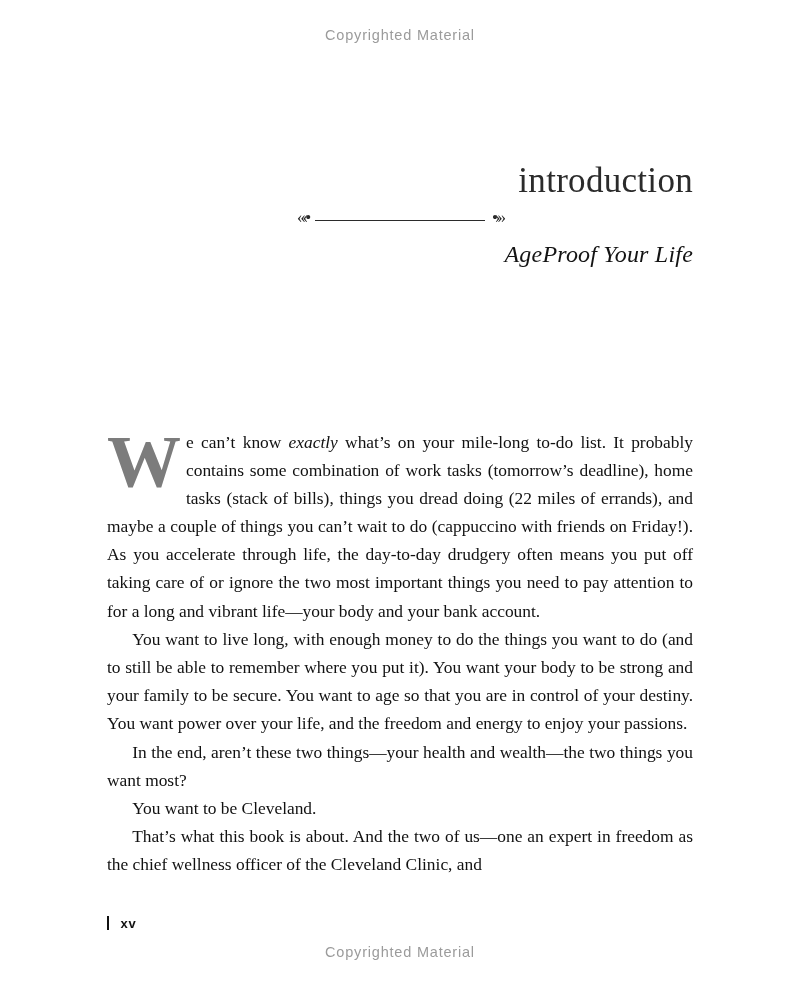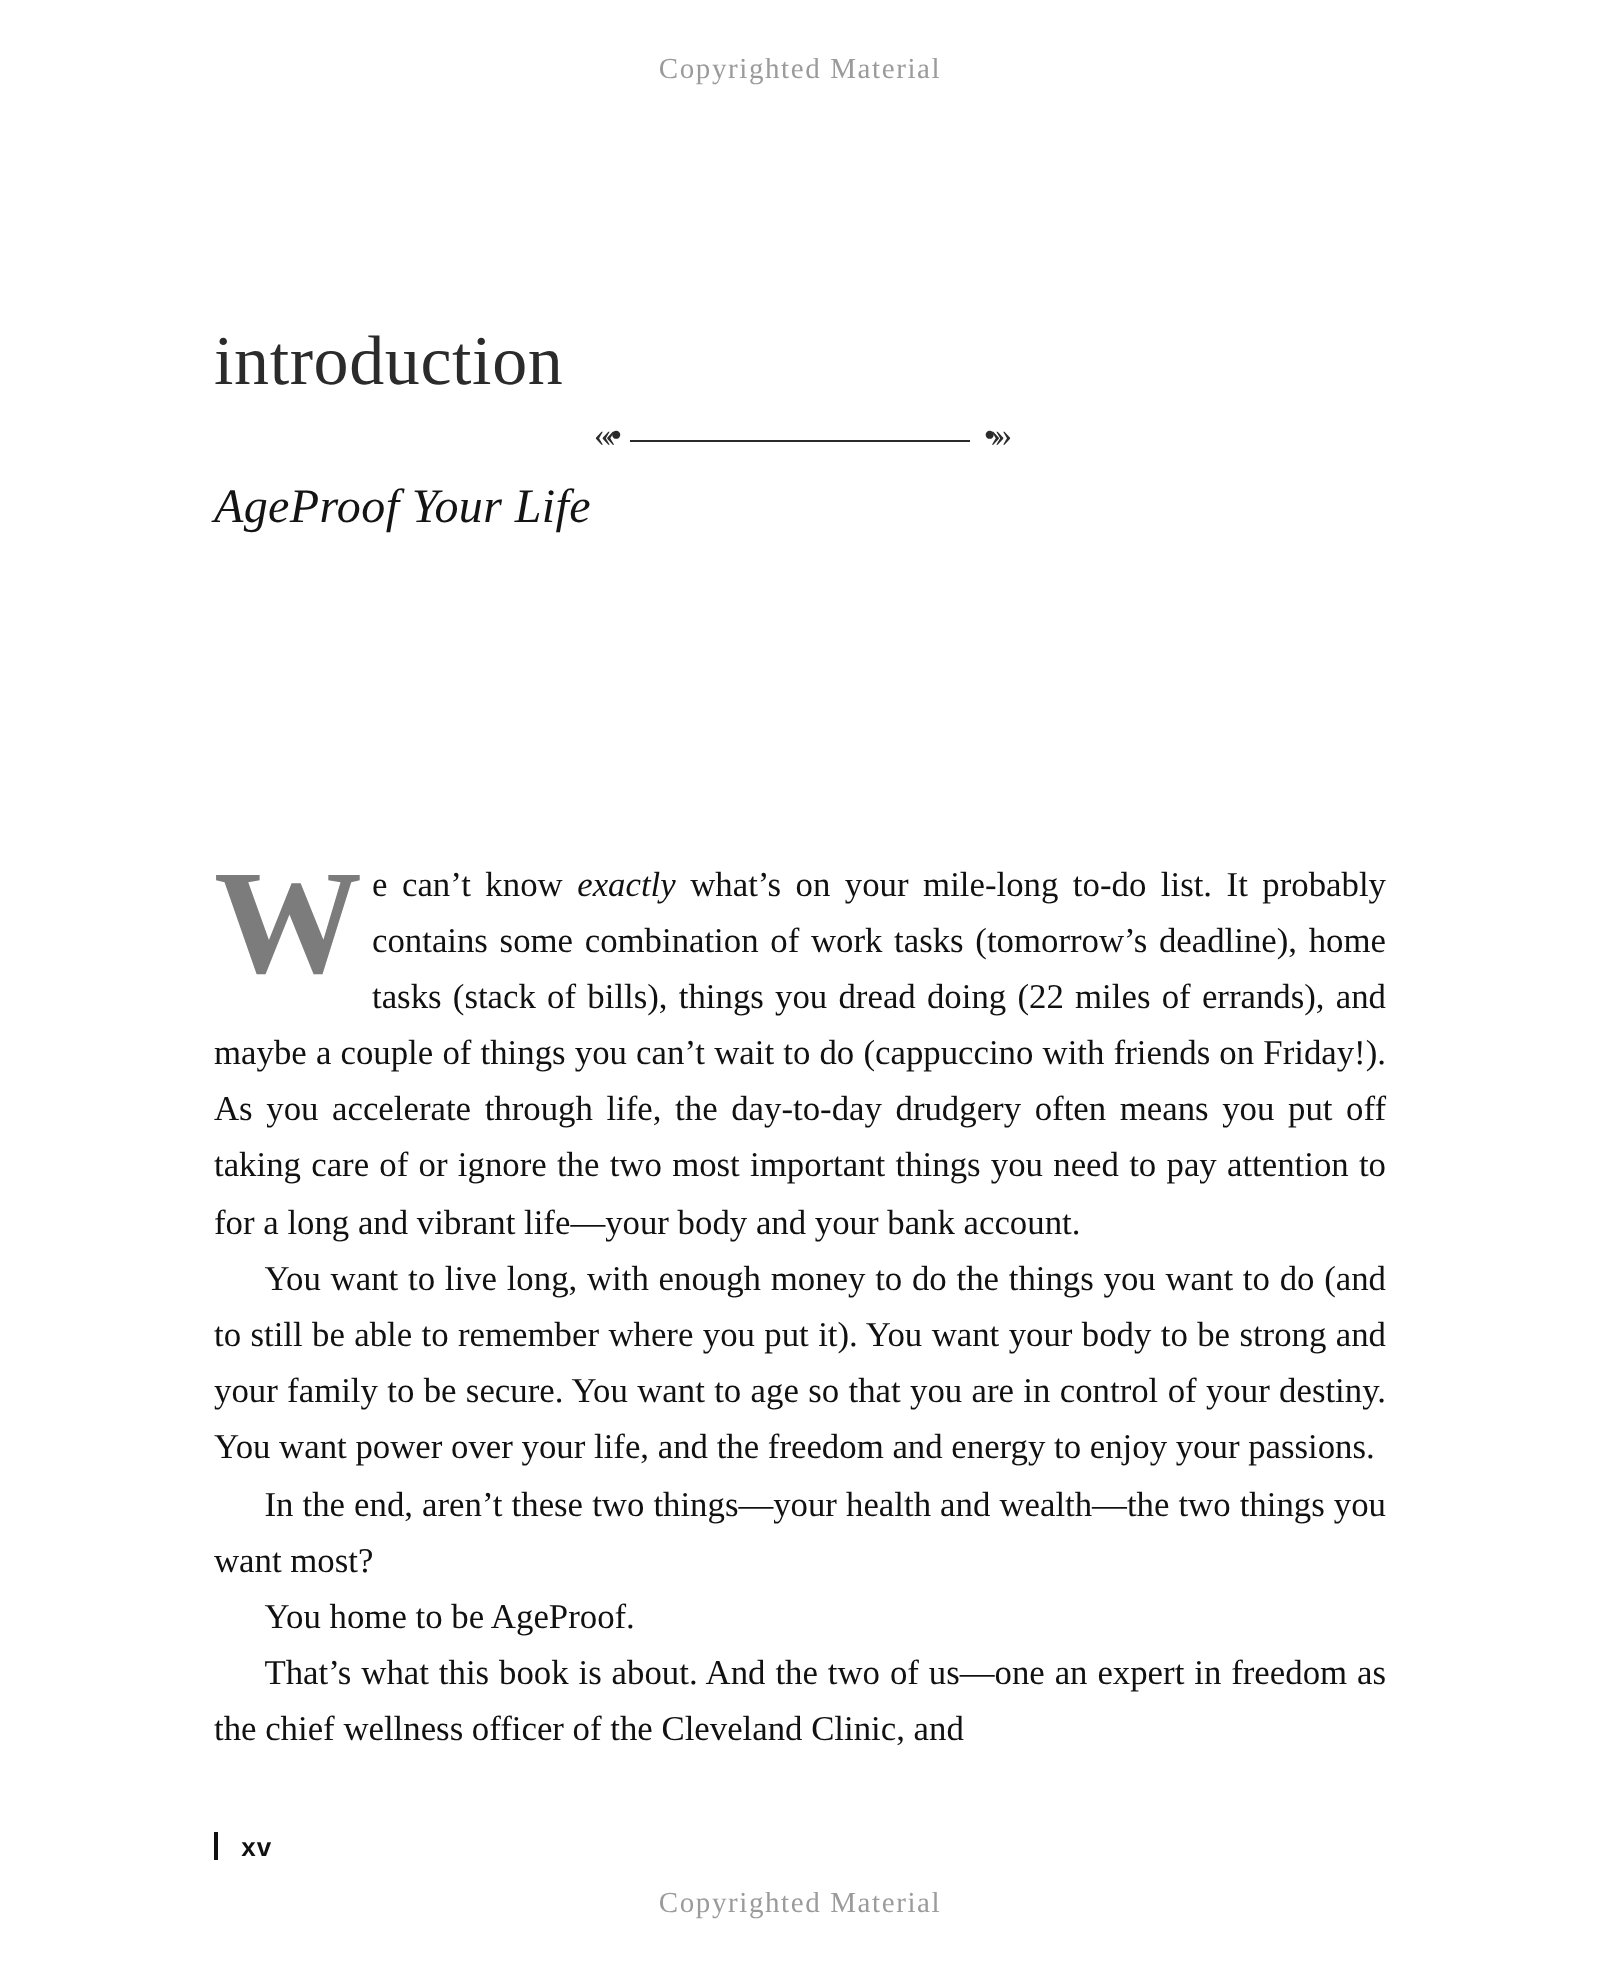--- a/index.html
+++ b/index.html
@@ -14,39 +14,39 @@
     font-family: "Liberation Serif", serif;
     color: #1a1a1a;
     overflow: hidden;
   }
 
   .watermark {
     position: absolute;
     left: 0;
     width: 800px;
     text-align: center;
-    font-family: Liberation Serif, serif;
+    font-family: Liberation Sans, sans-serif;
     font-size: 14.5px;
     letter-spacing: 0.8px;
     color: #9b9b9b;
   }
   .watermark-top { top: 27px; }
   .watermark-bottom { top: 944px; }
 
   .page {
     position: absolute;
     left: 107px;
     top: 0;
     width: 586px;
     height: 987px;
   }
 
   .chapter-head {
     margin-top: 162px;
-    text-align: left;
+    text-align: right;
   }
   .chapter-title {
     font-family: "Liberation Serif", serif;
     font-size: 35px;
     font-weight: 400;
     color: #2b2b2b;
     letter-spacing: 0.3px;
     line-height: 1.1;
   }
 
@@ -151,21 +151,21 @@
       <span class="right-glyph">•›»</span>
     </div>
 
     <div class="chapter-subtitle">AgeProof Your Life</div>
   </div>
 
   <div class="body-copy">
     <p class="first"><span class="dropcap">W</span><span>e can’t know </span><em class="ital">exactly</em><span> what’s on your mile-long to-do list. It probably contains some combination of work tasks (tomorrow’s deadline), home tasks (stack of bills), things you dread doing (22 miles of errands), and maybe a couple of things you can’t wait to do (cappuccino with friends on Friday!). As you accelerate through life, the day-to-day drudgery often means you put off taking care of or ignore the two most important things you need to pay attention to for a long and vibrant life—your body and your bank account.</span></p>
     <p>You want to live long, with enough money to do the things you want to do (and to still be able to remember where you put it). You want your body to be strong and your family to be secure. You want to age so that you are in control of your destiny. You want power over your life, and the freedom and energy to enjoy your passions.</p>
     <p>In the end, aren’t these two things—your health and wealth—the two things you want most?</p>
-    <p>You home to be AgeProof.</p>
+    <p>You want to be Cleveland.</p>
     <p>That’s what this book is about. And the two of us—one an expert in freedom as the chief wellness officer of the Cleveland Clinic, and</p>
   </div>
 
   <div class="folio">
     <span class="rule"></span><span>xv</span>
   </div>
 
 </div>
 
 <div class="watermark watermark-bottom">Copyrighted Material</div>

